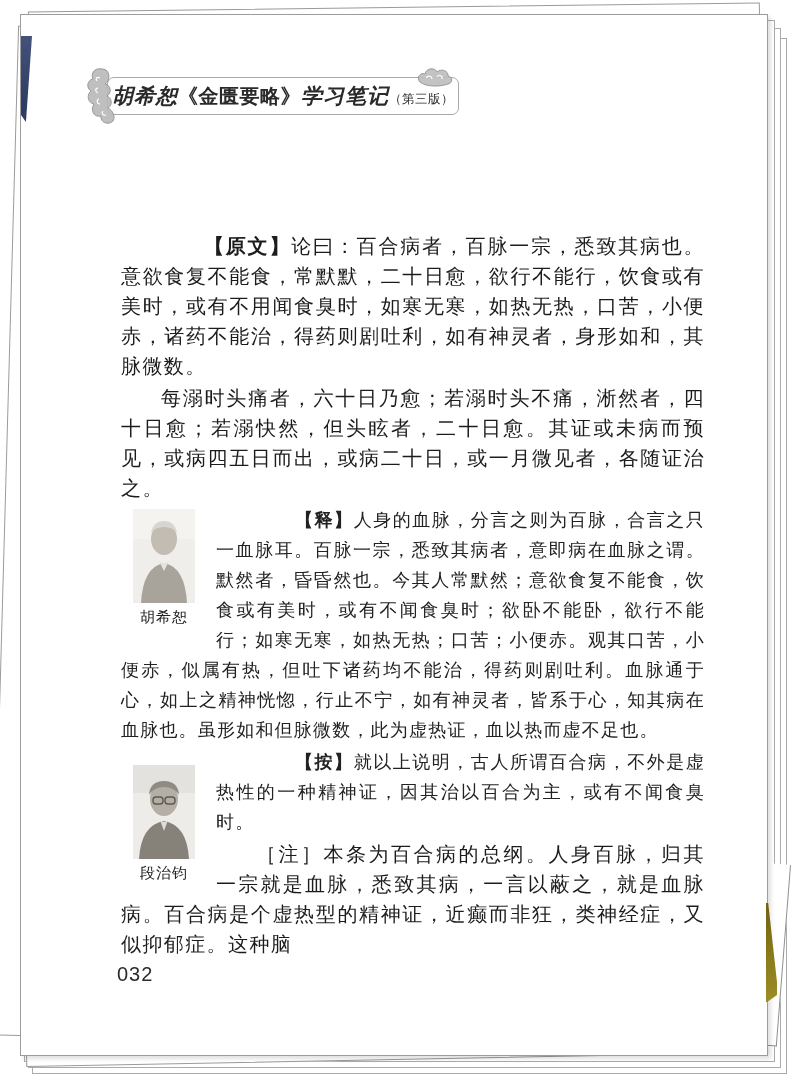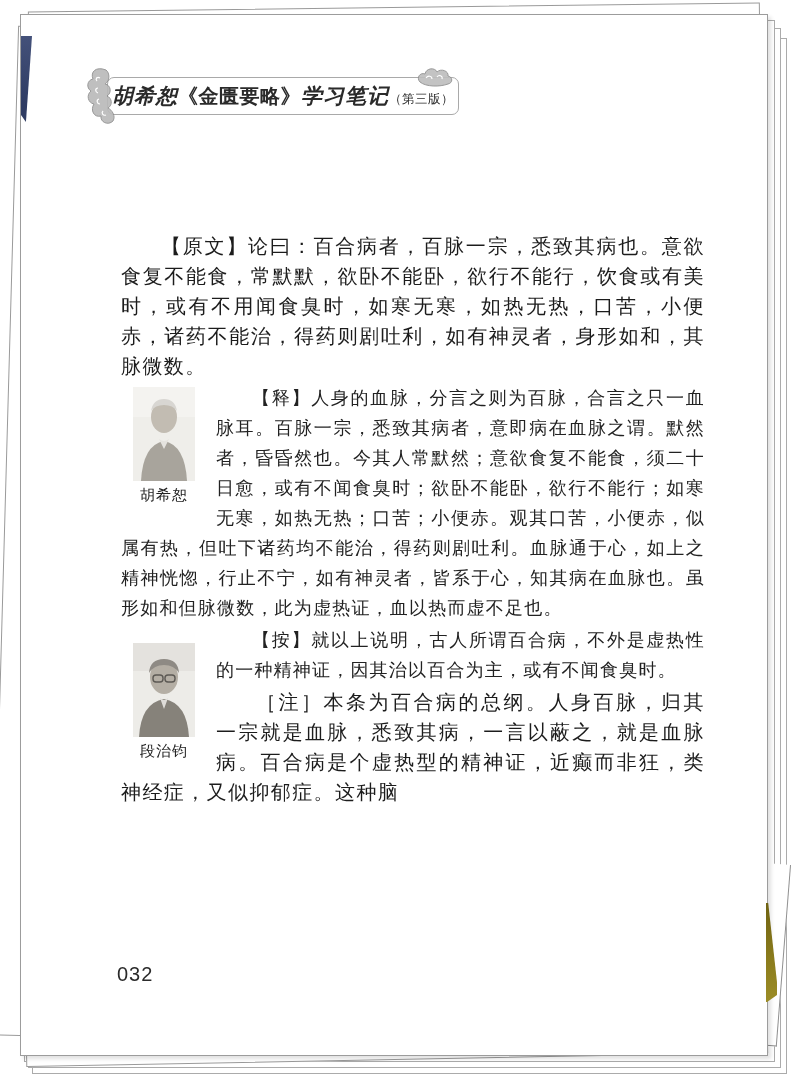--- a/index.html
+++ b/index.html
@@ -67,21 +67,21 @@
   p.hei {
     font-family:"Liberation Sans",sans-serif;
     font-size:20px; line-height:30px; letter-spacing:1.4px;
     text-indent:2em; text-align:justify; margin-bottom:2px;
   }
   p.kai {
     font-family:"DejaVu Serif","Liberation Serif",serif;
     font-size:18px; line-height:30px; letter-spacing:1.2px;
     text-indent:2em; text-align:justify; color:#222; margin-bottom:2px;
   }
-  .lbl { font-weight:normal; }
+  .lbl { font-weight:bold;margin-left:43px; }
 
   .section { overflow:visible; }
 
   .photo-block { float:left; width:66px; margin:4px 19px 6px 10px; }
   .photo-block.lower { margin-top:18px; }
   .photo-frame { width:62px; height:94px; margin:0 auto; background:#eceae6; overflow:hidden; }
   .photo-caption {
     font-family:"DejaVu Serif","Liberation Serif",serif;
     font-size:15px; text-align:center; margin-top:5px; color:#222;
     white-space:nowrap; letter-spacing:1px;
@@ -119,38 +119,39 @@
         <path d="M4 16 C0 12 4 6 9 8 C10 2 19 1 21 6 C25 2 33 5 32 10 C37 11 37 17 32 18 C24 21 10 21 4 16 Z" fill="#bdbdbd" stroke="#8d8d8d" stroke-width="1" opacity="0.9"></path>
         <path d="M10 12 C12 9 16 10 16 13 M21 11 C23 8 27 10 26 13" fill="none" stroke="#ffffff" stroke-width="1.1"></path>
       </svg>
       <div class="title-line">
         <span class="t-script">胡希恕</span><span class="t-book">《金匮要略》</span><span class="t-script">学习笔记</span><span class="t-edition">（第三版）</span>
       </div>
     </div>
 
     <div class="content">
 
-      <p class="hei"><span class="lbl">【原文】</span><span>论曰：百合病者，百脉一宗，悉致其病也。意欲食复不能食，常默默，欲卧不能卧，欲行不能行，饮食或有美时，或有不用闻食臭时，如寒无寒，如热无热，口苦，小便赤，诸药不能治，得药则剧吐利，如有神灵者，身形如和，其脉微数。</span></p>
+      <p class="hei"><span class="lbl">【原文】</span><span>论曰：百合病者，百脉一宗，悉致其病也。意欲食复不能食，常默默，二十日愈，欲行不能行，饮食或有美时，或有不用闻食臭时，如寒无寒，如热无热，口苦，小便赤，诸药不能治，得药则剧吐利，如有神灵者，身形如和，其脉微数。</span></p>
 
+      <p class="hei"><span>每溺时头痛者，六十日乃愈；若溺时头不痛，淅然者，四十日愈；若溺快然，但头眩者，二十日愈。其证或未病而预见，或病四五日而出，或病二十日，或一月微见者，各随证治之。</span></p>
 
       <div class="section">
         <div class="photo-block">
           <div class="photo-frame">
             <svg width="62" height="94" viewBox="0 0 62 94">
               <rect width="62" height="94" fill="#efeeea"></rect>
               <rect width="62" height="30" fill="#f4f3f0"></rect>
               <ellipse cx="31" cy="30" rx="13" ry="16" fill="#c2bcb2"></ellipse>
               <path d="M18 24 Q20 12 31 12 Q42 12 44 24 Q40 18 31 18 Q22 18 18 24 Z" fill="#d8d6d2"></path>
               <path d="M8 94 Q10 58 31 54 Q52 58 54 94 Z" fill="#a8a49c"></path>
               <path d="M26 52 L31 62 L36 52 Q31 56 26 52 Z" fill="#e5e3df"></path>
             </svg>
           </div>
           <div class="photo-caption">胡希恕</div>
         </div>
-        <p class="kai"><span class="lbl">【释】</span><span>人身的血脉，分言之则为百脉，合言之只一血脉耳。百脉一宗，悉致其病者，意即病在血脉之谓。默然者，昏昏然也。今其人常默然；意欲食复不能食，须二十日愈，或有不闻食臭时；欲卧不能卧，欲行不能行；如寒无寒，如热无热；口苦；小便赤。观其口苦，小便赤，似属有热，但吐下诸药均不能治，得药则剧吐利。血脉通于心，如上之精神恍惚，行止不宁，如有神灵者，皆系于心，知其病在血脉也。虽形如和但脉微数，此为虚热证，血以热而虚不足也。</span></p>
+        <p class="kai"><span class="lbl">【释】</span><span>人身的血脉，分言之则为百脉，合言之只一血脉耳。百脉一宗，悉致其病者，意即病在血脉之谓。默然者，昏昏然也。今其人常默然；意欲食复不能食，饮食或有美时，或有不闻食臭时；欲卧不能卧，欲行不能行；如寒无寒，如热无热；口苦；小便赤。观其口苦，小便赤，似属有热，但吐下诸药均不能治，得药则剧吐利。血脉通于心，如上之精神恍惚，行止不宁，如有神灵者，皆系于心，知其病在血脉也。虽形如和但脉微数，此为虚热证，血以热而虚不足也。</span></p>
       </div>
 
       <div class="section">
         <div class="photo-block lower">
           <div class="photo-frame">
             <svg width="62" height="94" viewBox="0 0 62 94">
               <rect width="62" height="94" fill="#edece8"></rect>
               <rect width="62" height="28" fill="#e4e2de"></rect>
               <ellipse cx="31" cy="34" rx="14" ry="17" fill="#b4aea4"></ellipse>
               <path d="M16 30 Q17 16 31 16 Q45 16 46 30 Q41 22 31 22 Q21 22 16 30 Z" fill="#8e8a84"></path>

